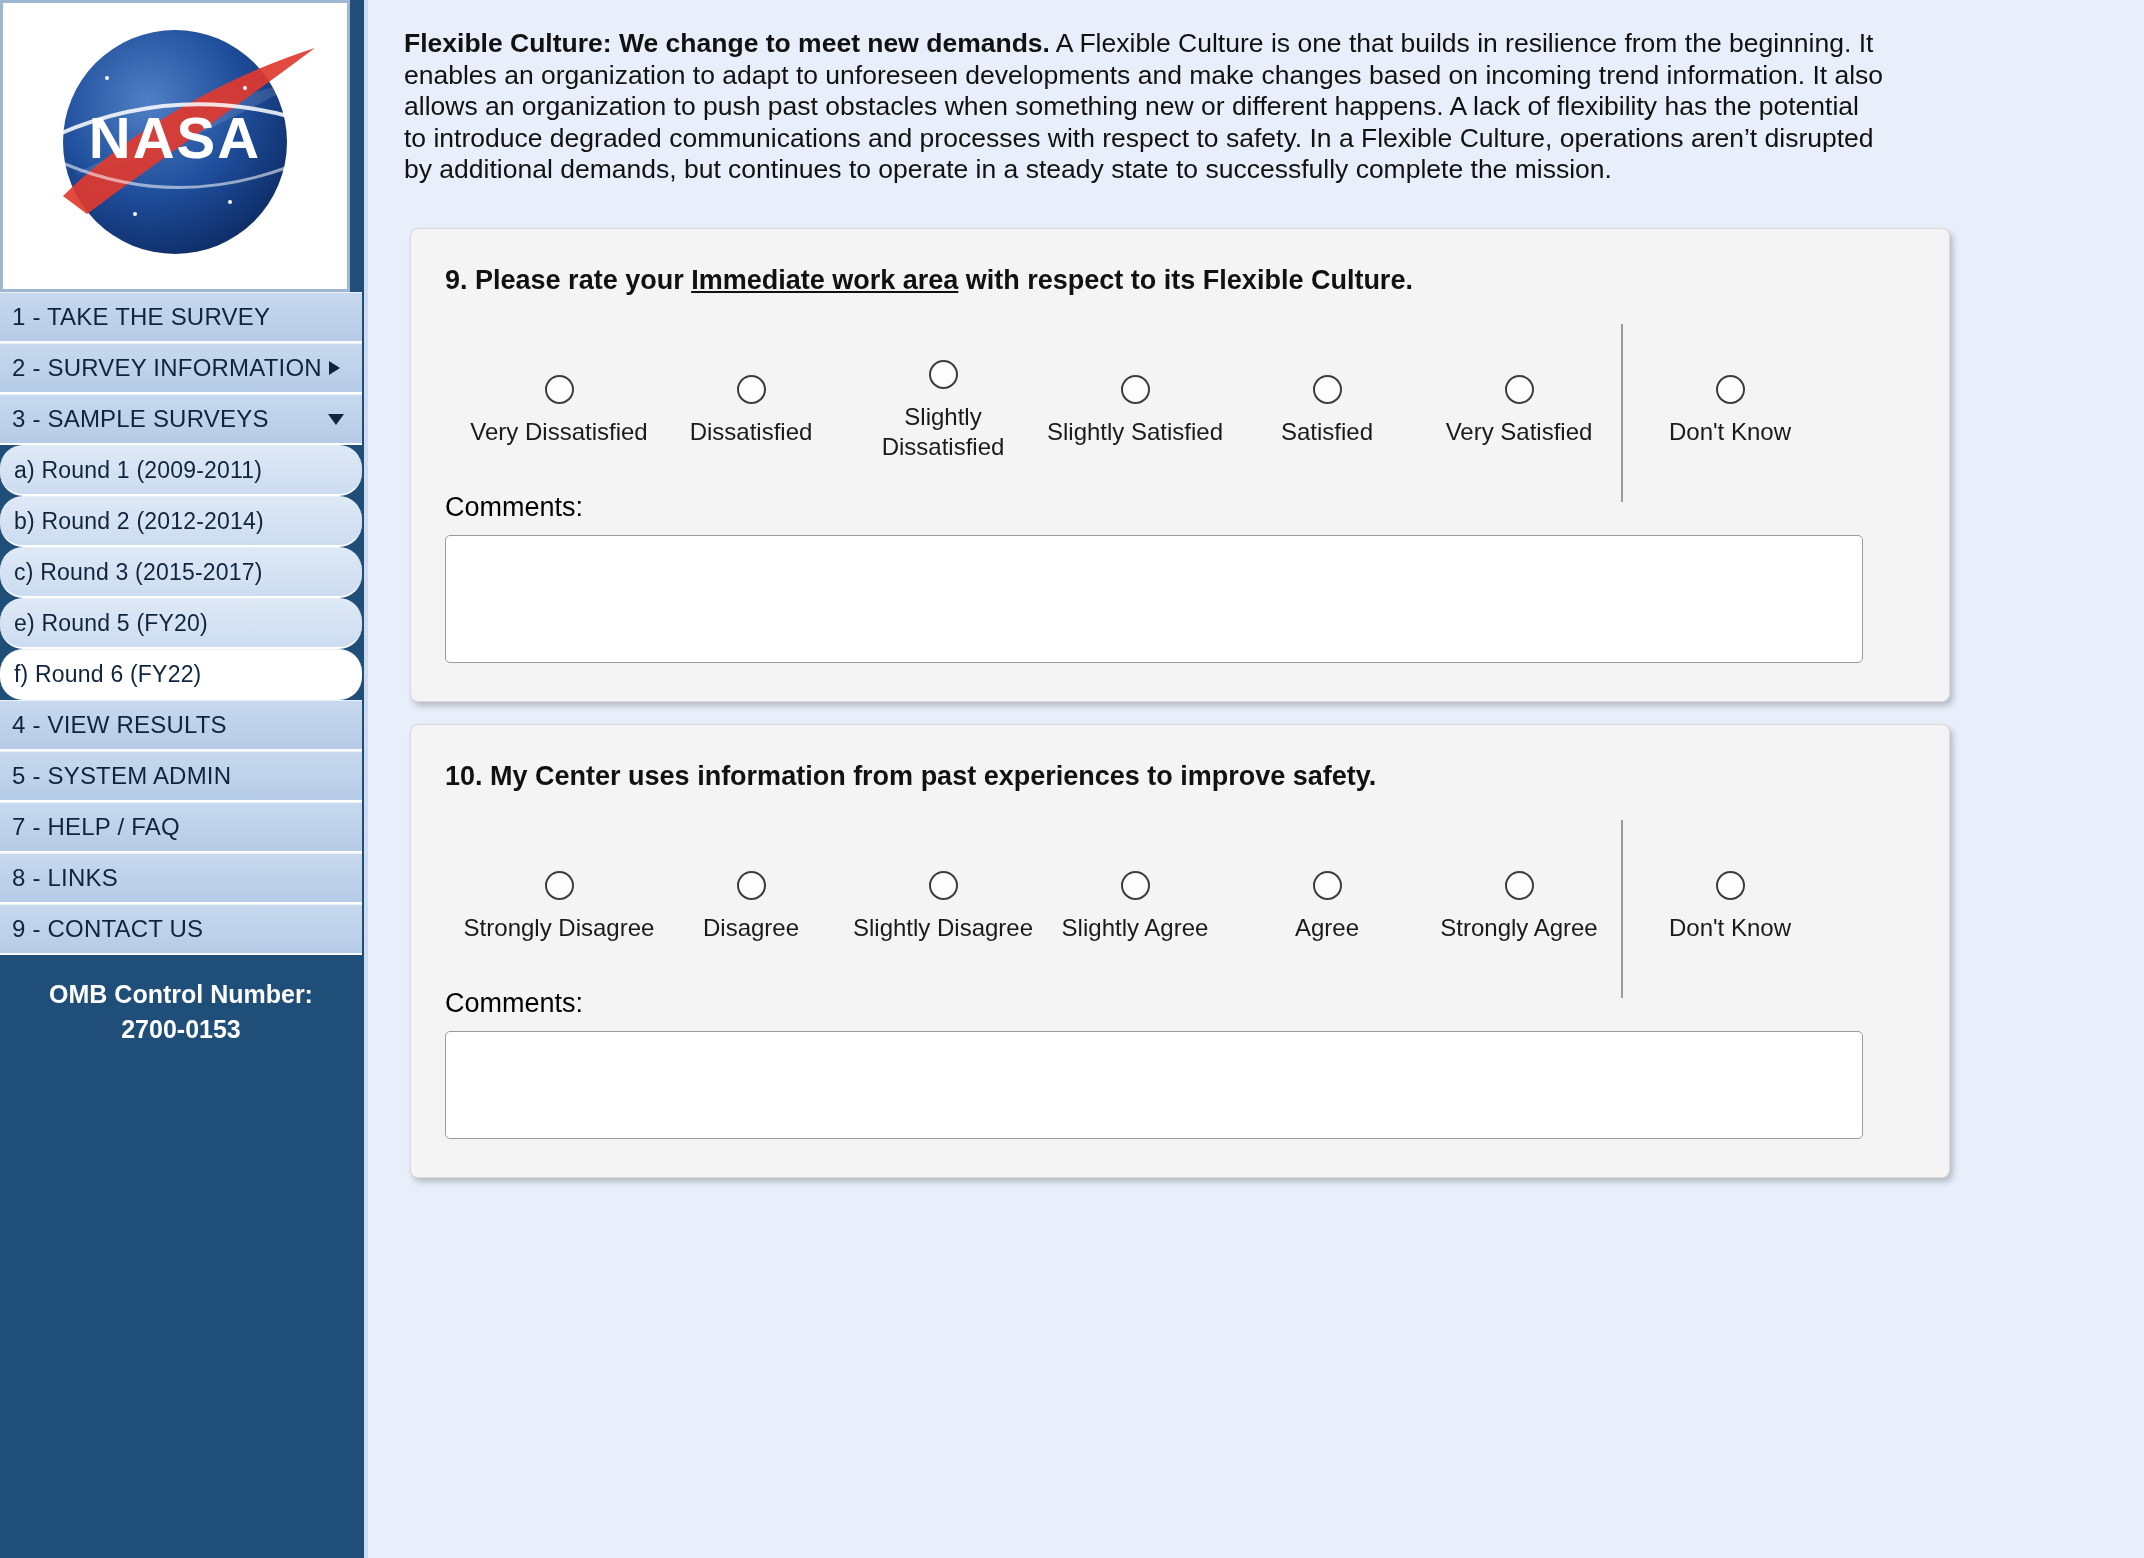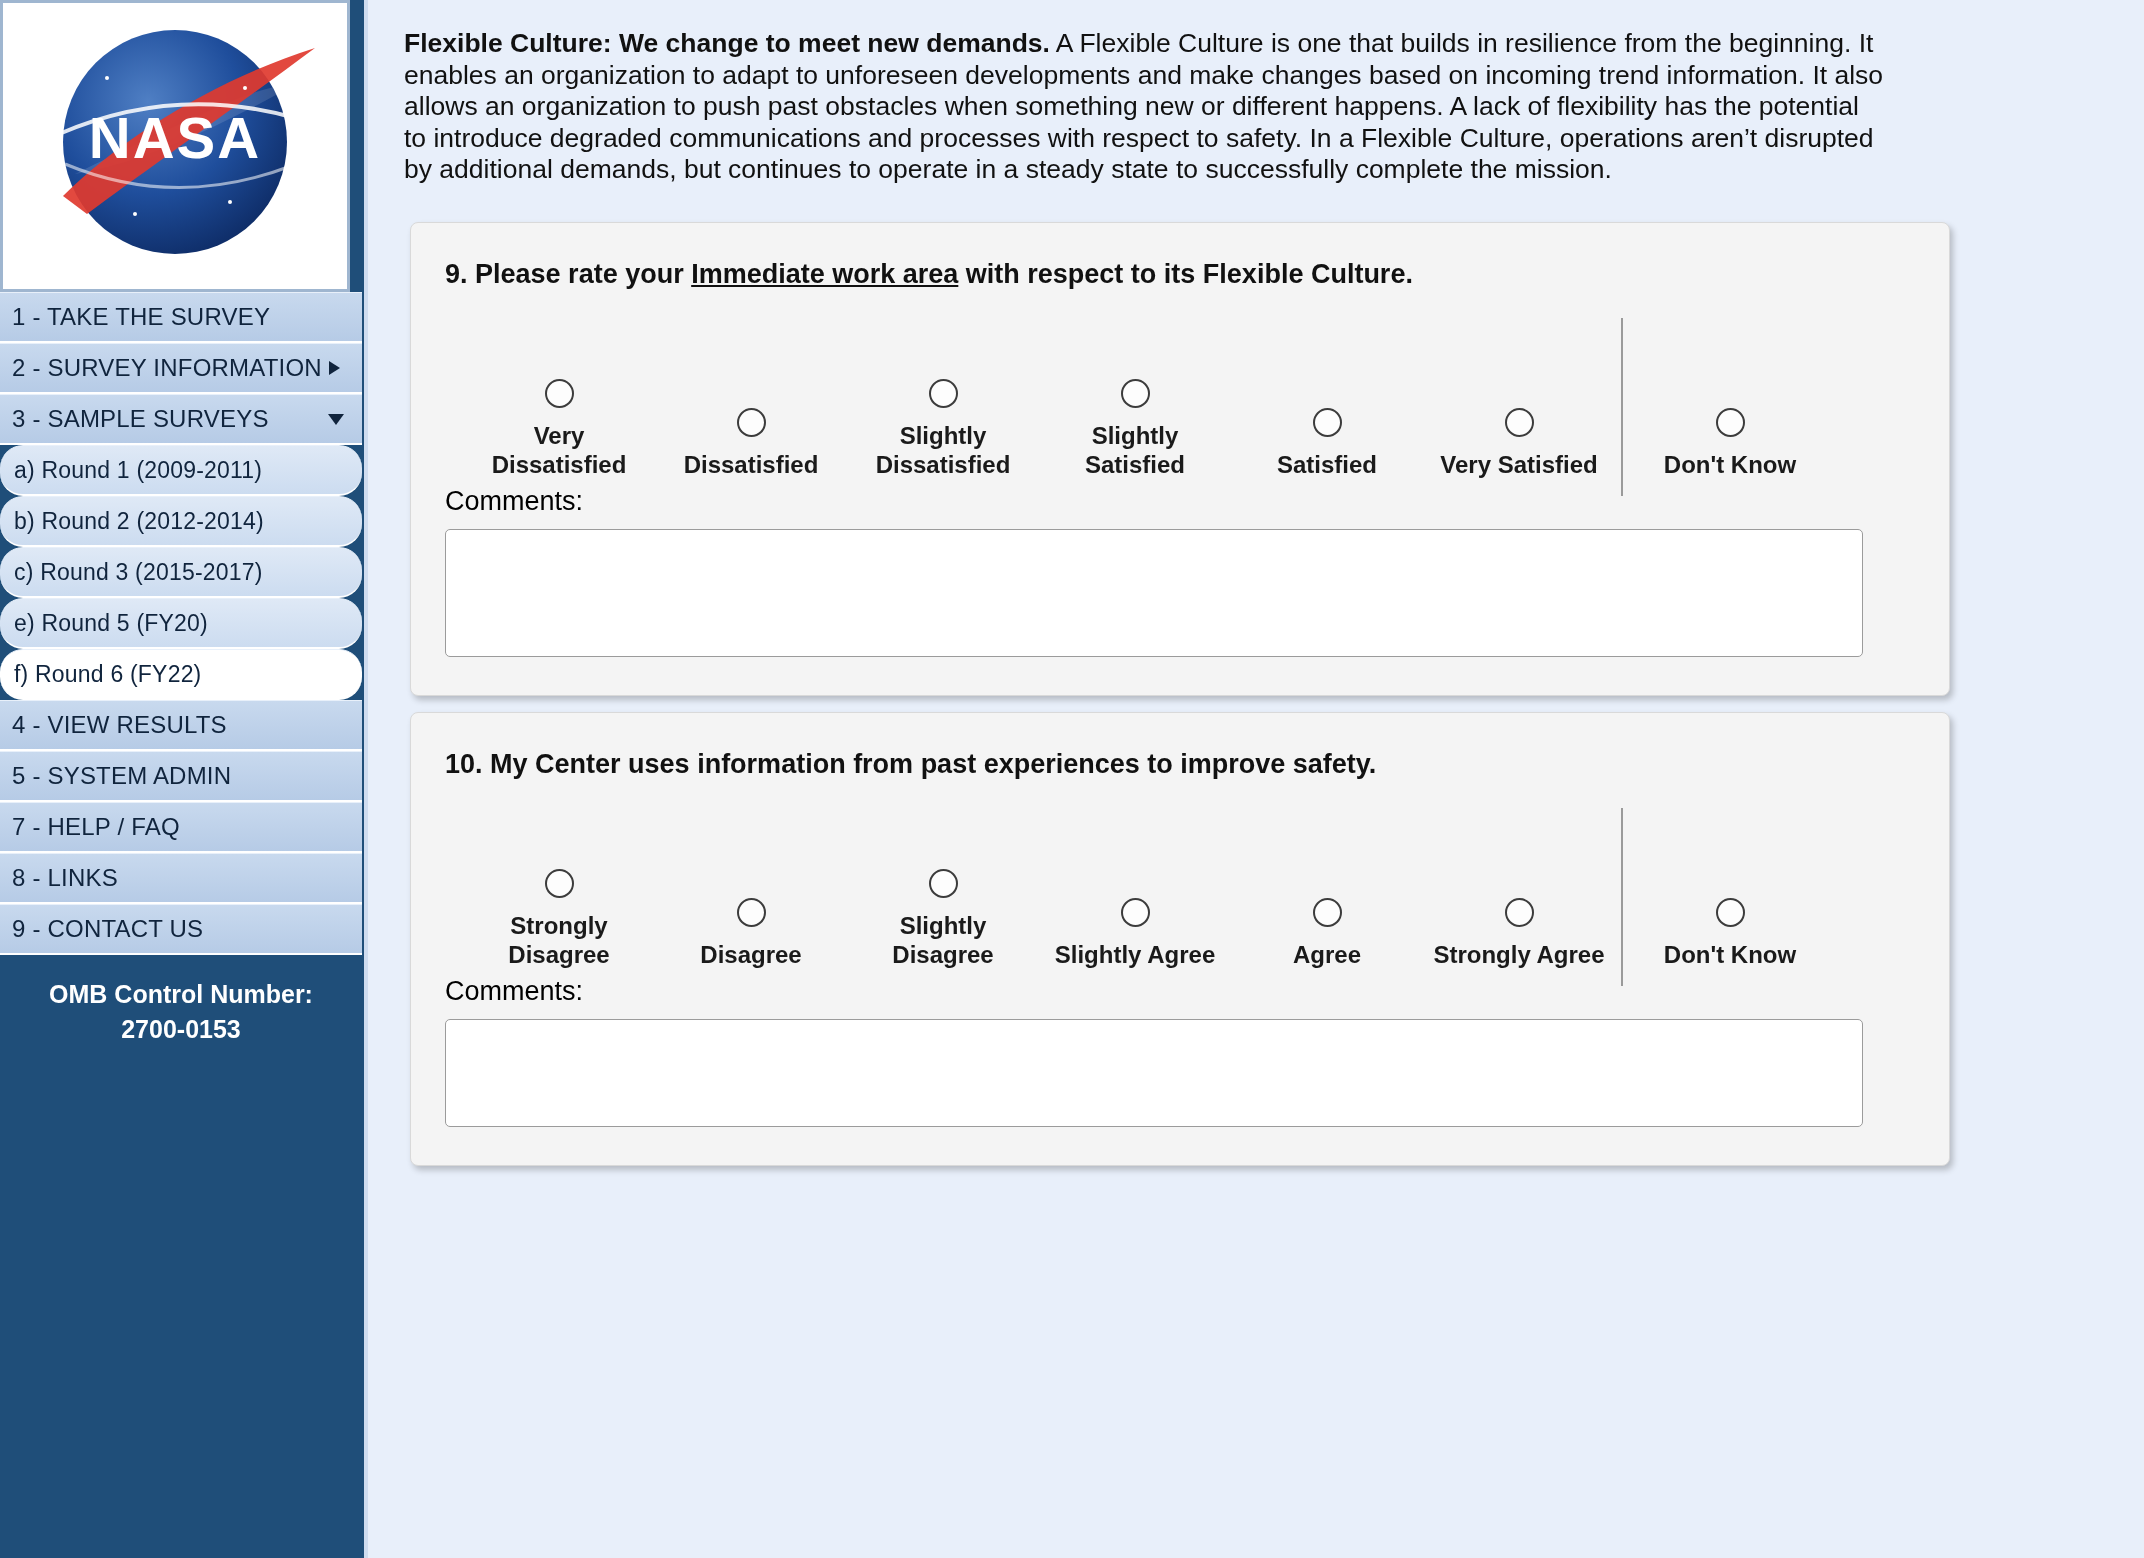--- a/index.html
+++ b/index.html
@@ -100,45 +100,44 @@
     font-size: 26.5px;
     line-height: 1.19;
     color: #111111;
     max-width: 1560px;
   }
   .intro b {
     font-weight: bold;
   }
 
   .card {
-    margin: 16px 0 0 42px;
+    margin: 22px 0 0 42px;
     width: 1540px;
     background: #f4f4f4;
     border: 1px solid #d9d9d9;
     border-radius: 8px;
     box-shadow: 3px 4px 6px rgba(0,0,0,0.22);
     padding: 28px 30px 34px 34px;
     position: relative;
   }
   .q-title {
     font-size: 27px;
     font-weight: bold;
     color: #111;
     margin: 8px 0 0 0;
   }
   .q-title u { text-decoration: underline; }
 
   .scale {
     display: flex;
-    align-items: flex-end;
+    align-items: center;
     margin-top: 40px;
     padding-left: 18px;
     position: relative;
     height: 150px;
-    font-weight: bold;
   }
   .opt {
     width: 192px;
     text-align: center;
     display: flex;
     flex-direction: column;
     align-items: center;
   }
   .radio {
     width: 29px; height: 29px;

